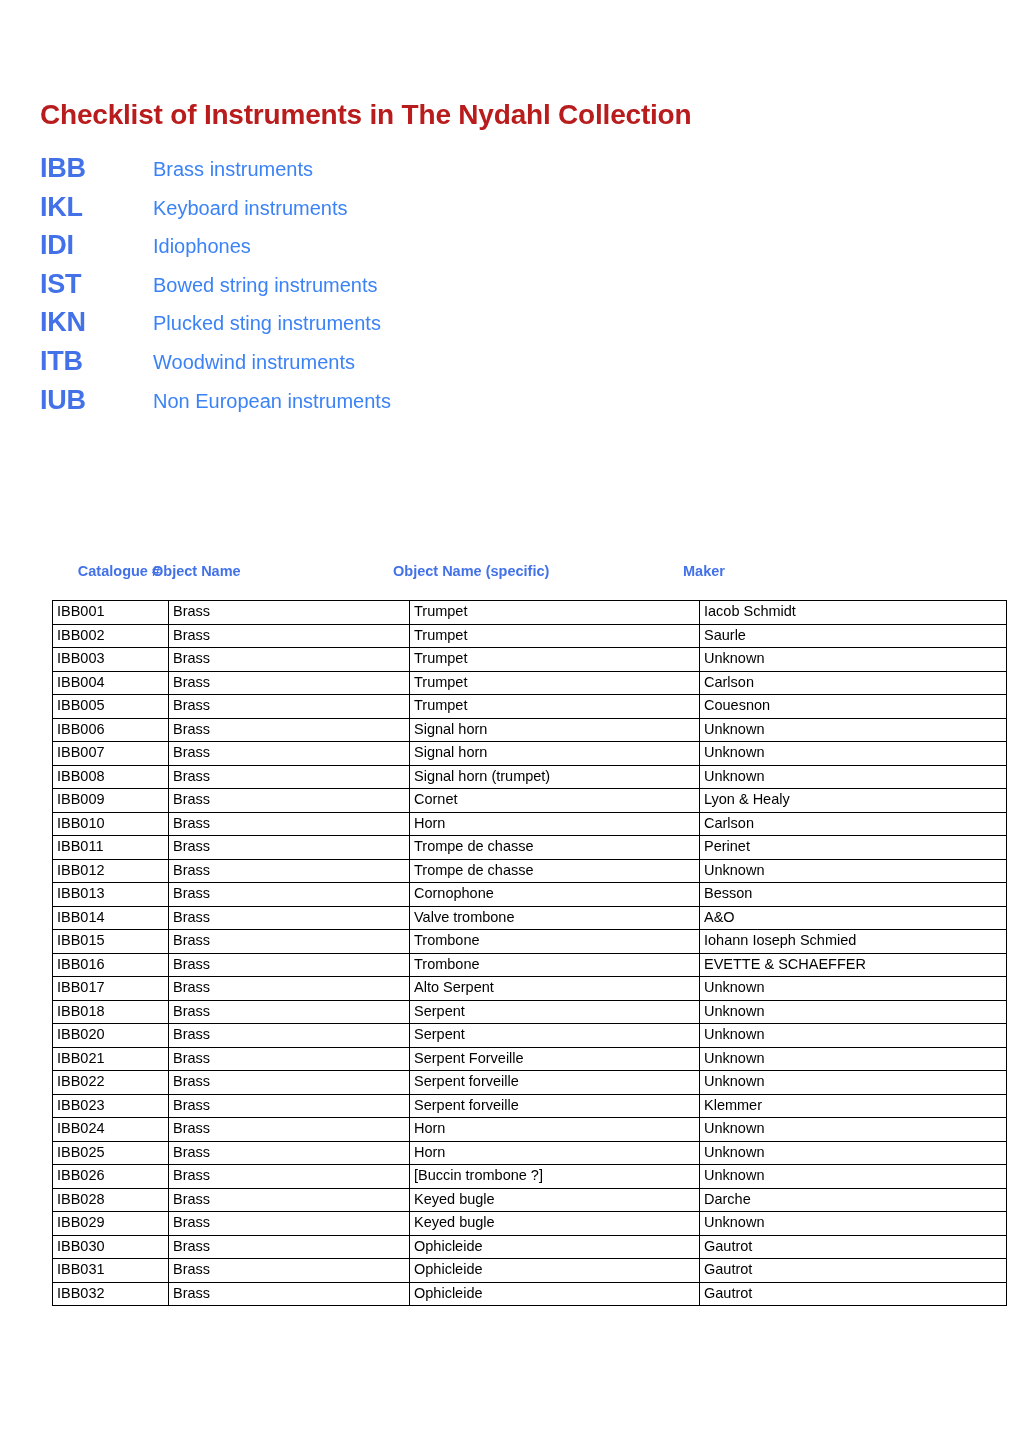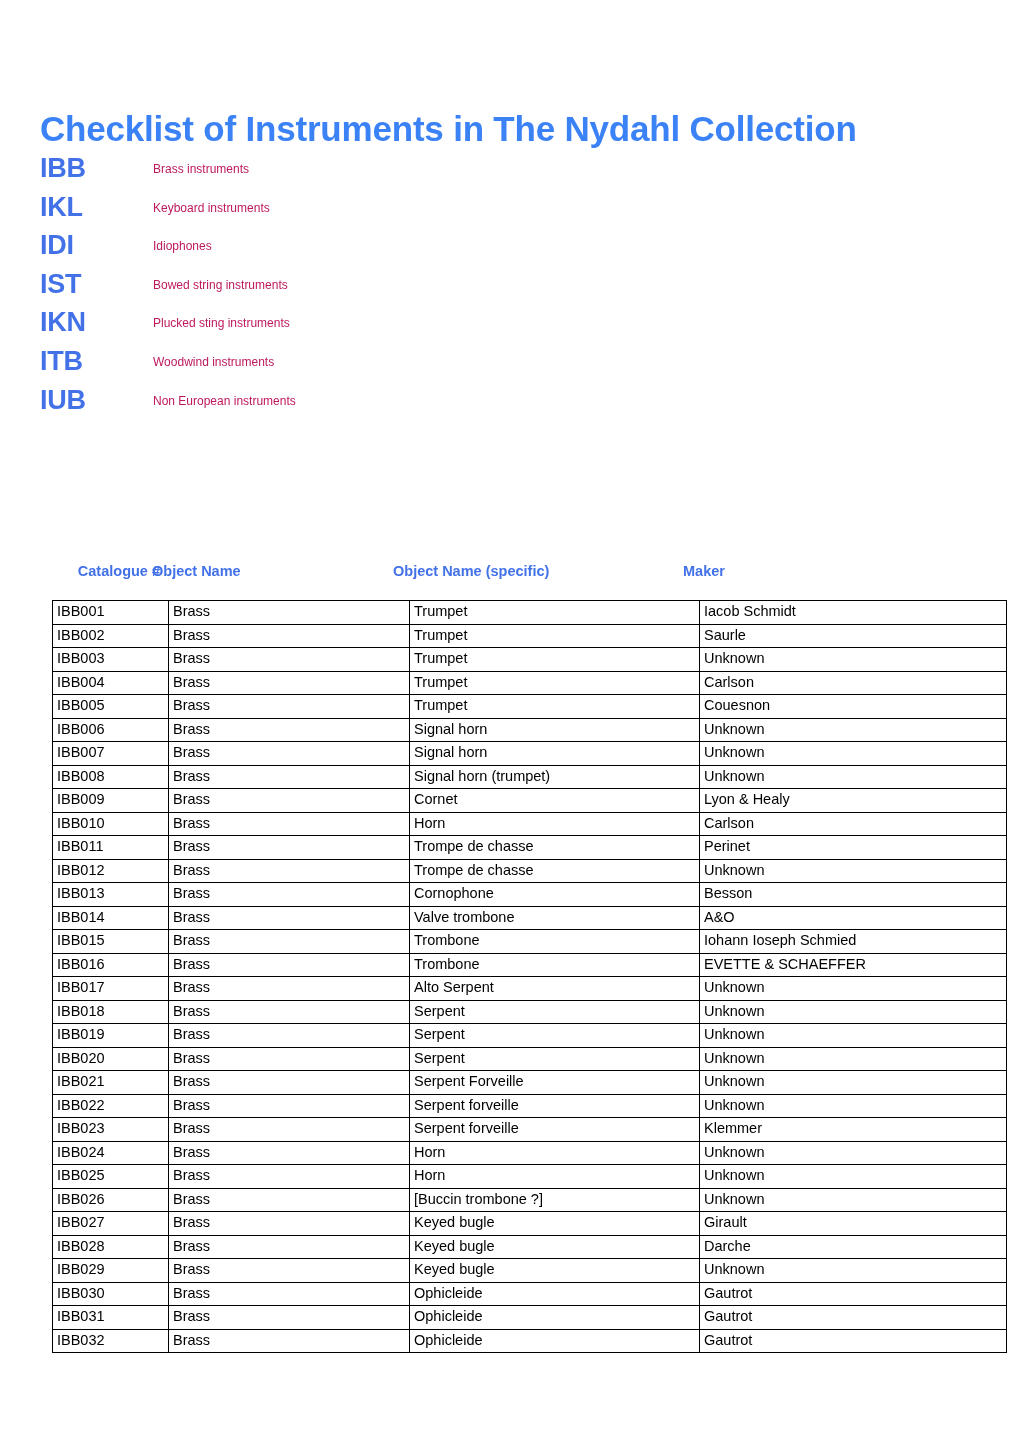--- a/index.html
+++ b/index.html
@@ -21,24 +21,24 @@
     position: absolute;
     left: 0; top: 0;
     width: 1020px;
     height: 1442px;
   }
 
   
   .doc-title {
     position: absolute;
     left: 40px;
-    top: 86px;
-    font-size: 35px;
+    top: 80px;
+    font-size: 28px;
     font-weight: bold;
-    color: #3b82f6;
+    color: #b91c1c;
     letter-spacing: -0.2px;
     white-space: nowrap;
   }
 
   
   .legend {
     position: absolute;
     left: 40px;
     top: 152px;
     width: 700px;
@@ -54,23 +54,23 @@
     font-size: 27px;
     font-weight: bold;
     color: #4271e8;
     line-height: 32px;
     letter-spacing: -0.3px;
   }
   .legend-label {
     position: absolute;
     left: 113px;
     top: 8px;
-    font-size: 12px;
+    font-size: 20px;
     font-weight: normal;
-    color: #be185d;
+    color: #3b82f6;
     line-height: 18px;
     white-space: nowrap;
   }
 
   
   .table-wrap {
     position: absolute;
     left: 36px;
     top: 562px;
     width: 954px;
@@ -274,26 +274,20 @@
             <td>Alto Serpent</td>
             <td>Unknown</td>
           </tr>
           <tr>
             <td>IBB018</td>
             <td>Brass</td>
             <td>Serpent</td>
             <td>Unknown</td>
           </tr>
           <tr>
-            <td>IBB019</td>
-            <td>Brass</td>
-            <td>Serpent</td>
-            <td>Unknown</td>
-          </tr>
-          <tr>
             <td>IBB020</td>
             <td>Brass</td>
             <td>Serpent</td>
             <td>Unknown</td>
           </tr>
           <tr>
             <td>IBB021</td>
             <td>Brass</td>
             <td>Serpent Forveille</td>
             <td>Unknown</td>
@@ -320,26 +314,20 @@
             <td>IBB025</td>
             <td>Brass</td>
             <td>Horn</td>
             <td>Unknown</td>
           </tr>
           <tr>
             <td>IBB026</td>
             <td>Brass</td>
             <td>[Buccin trombone ?]</td>
             <td>Unknown</td>
-          </tr>
-          <tr>
-            <td>IBB027</td>
-            <td>Brass</td>
-            <td>Keyed bugle</td>
-            <td>Girault</td>
           </tr>
           <tr>
             <td>IBB028</td>
             <td>Brass</td>
             <td>Keyed bugle</td>
             <td>Darche</td>
           </tr>
           <tr>
             <td>IBB029</td>
             <td>Brass</td>

